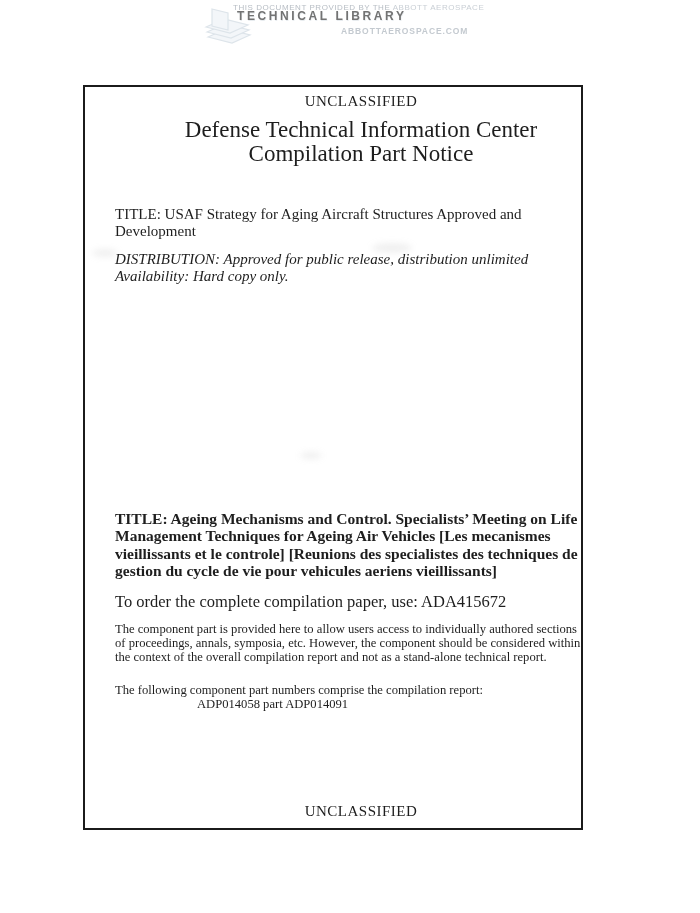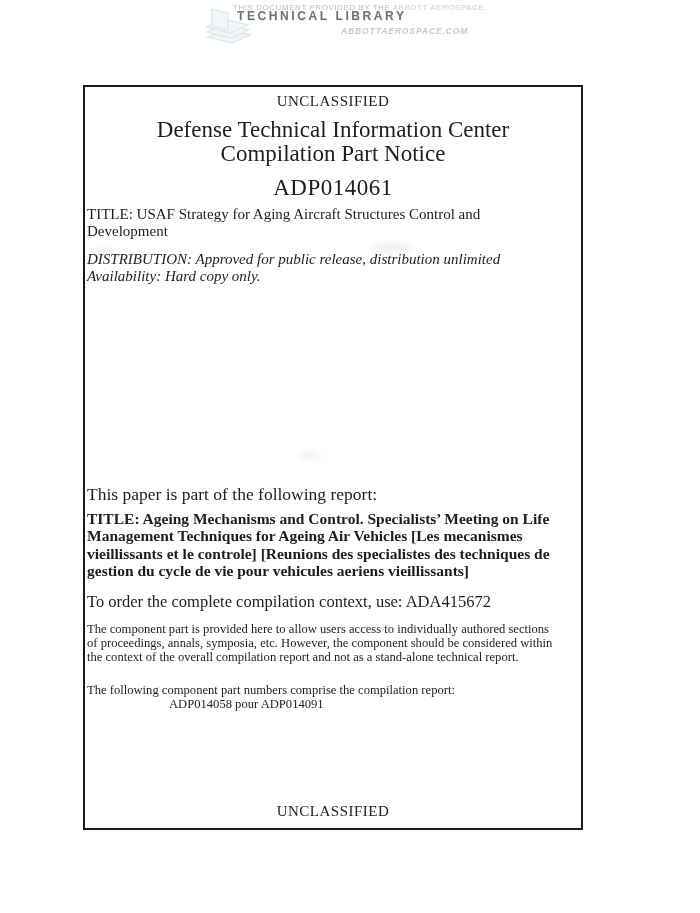--- a/index.html
+++ b/index.html
@@ -23,40 +23,40 @@
   .wm-tagline .brand { color: #c9cfd5; }
   .wm-title {
     left: 237px; top: 9px;
     font-size: 12px; letter-spacing: 2.6px; font-weight: bold;
     color: #737373; white-space: nowrap;
     text-shadow: 0.5px 0.5px 0 #e8ecef;
   }
   .wm-site {
     left: 341px; top: 26px;
     font-size: 8.5px; letter-spacing: 0.9px; font-weight: bold;
-    color: #c4cad0; white-space: nowrap; font-style: italic;
+    color: #c4cad0; white-space: nowrap;
   }
 
   
   .smudge {
     position: absolute; border-radius: 50%;
     background: rgba(150,150,150,0.14); filter: blur(3px);
   }
   .smudge.s1 { left: 372px; top: 243px; width: 40px; height: 10px; }
   .smudge.s2 { left: 92px;  top: 249px; width: 26px; height: 8px;  }
   .smudge.s3 { left: 300px; top: 452px; width: 22px; height: 7px; }
 
   
   .page-box {
     position: absolute;
     left: 83px; top: 85px;
     width: 500px; height: 745px;
     border: 2px solid #1b1b1b;
   }
-  .blk { position: absolute; white-space: pre; }
+  .blk { position: absolute; white-space: pre; margin-left: 28px; }
   .center { left: 0; width: 100%; text-align: center; }
 
   .classification-top    { top: 6px;  font-size: 15px; letter-spacing: 0.5px; }
   .agency-title          { top: 31px; font-size: 23px; line-height: 24px; }
   .adp-number            { top: 88px; font-size: 23px; letter-spacing: 0.5px; }
 
   .title-block           { top: 119px; left: 2px; font-size: 15px; line-height: 16.5px; }
   .distribution-block    { top: 164px; left: 2px; font-size: 15px; line-height: 17px; font-style: italic; }
 
   .part-of-heading       { top: 397px; left: 2px; font-size: 17.5px; }
@@ -90,40 +90,38 @@
 <div class="smudge s2"></div>
 <div class="smudge s3"></div>
 
 <div class="page-box">
 
   <div class="blk center classification-top">UNCLASSIFIED</div>
 
   <div class="blk center agency-title">Defense Technical Information Center
 Compilation Part Notice</div>
 
-  <div class="blk center adp-number">ADP014061</div>
 
-  <div class="blk title-block">TITLE: USAF Strategy for Aging Aircraft Structures Control and
+  <div class="blk title-block">TITLE: USAF Strategy for Aging Aircraft Structures Approved and
 Development</div>
 
   <div class="blk distribution-block">DISTRIBUTION: Approved for public release, distribution unlimited
 Availability: Hard copy only.</div>
 
-  <div class="blk part-of-heading">This paper is part of the following report:</div>
 
   <div class="blk report-title-block">TITLE: Ageing Mechanisms and Control. Specialists’ Meeting on Life
 Management Techniques for Ageing Air Vehicles [Les mecanismes
 vieillissants et le controle] [Reunions des specialistes des techniques de
 gestion du cycle de vie pour vehicules aeriens vieillissants]</div>
 
-  <div class="blk order-line">To order the complete compilation context, use: ADA415672</div>
+  <div class="blk order-line">To order the complete compilation paper, use: ADA415672</div>
 
   <div class="blk component-note">The component part is provided here to allow users access to individually authored sections
 of proceedings, annals, symposia, etc. However, the component should be considered within
 the context of the overall compilation report and not as a stand-alone technical report.</div>
 
   <div class="blk range-intro">The following component part numbers comprise the compilation report:</div>
 
-  <div class="blk range-value">ADP014058 pour ADP014091</div>
+  <div class="blk range-value">ADP014058 part ADP014091</div>
 
   <div class="blk center classification-bottom">UNCLASSIFIED</div>
 
 </div>
 
 </body></html>

